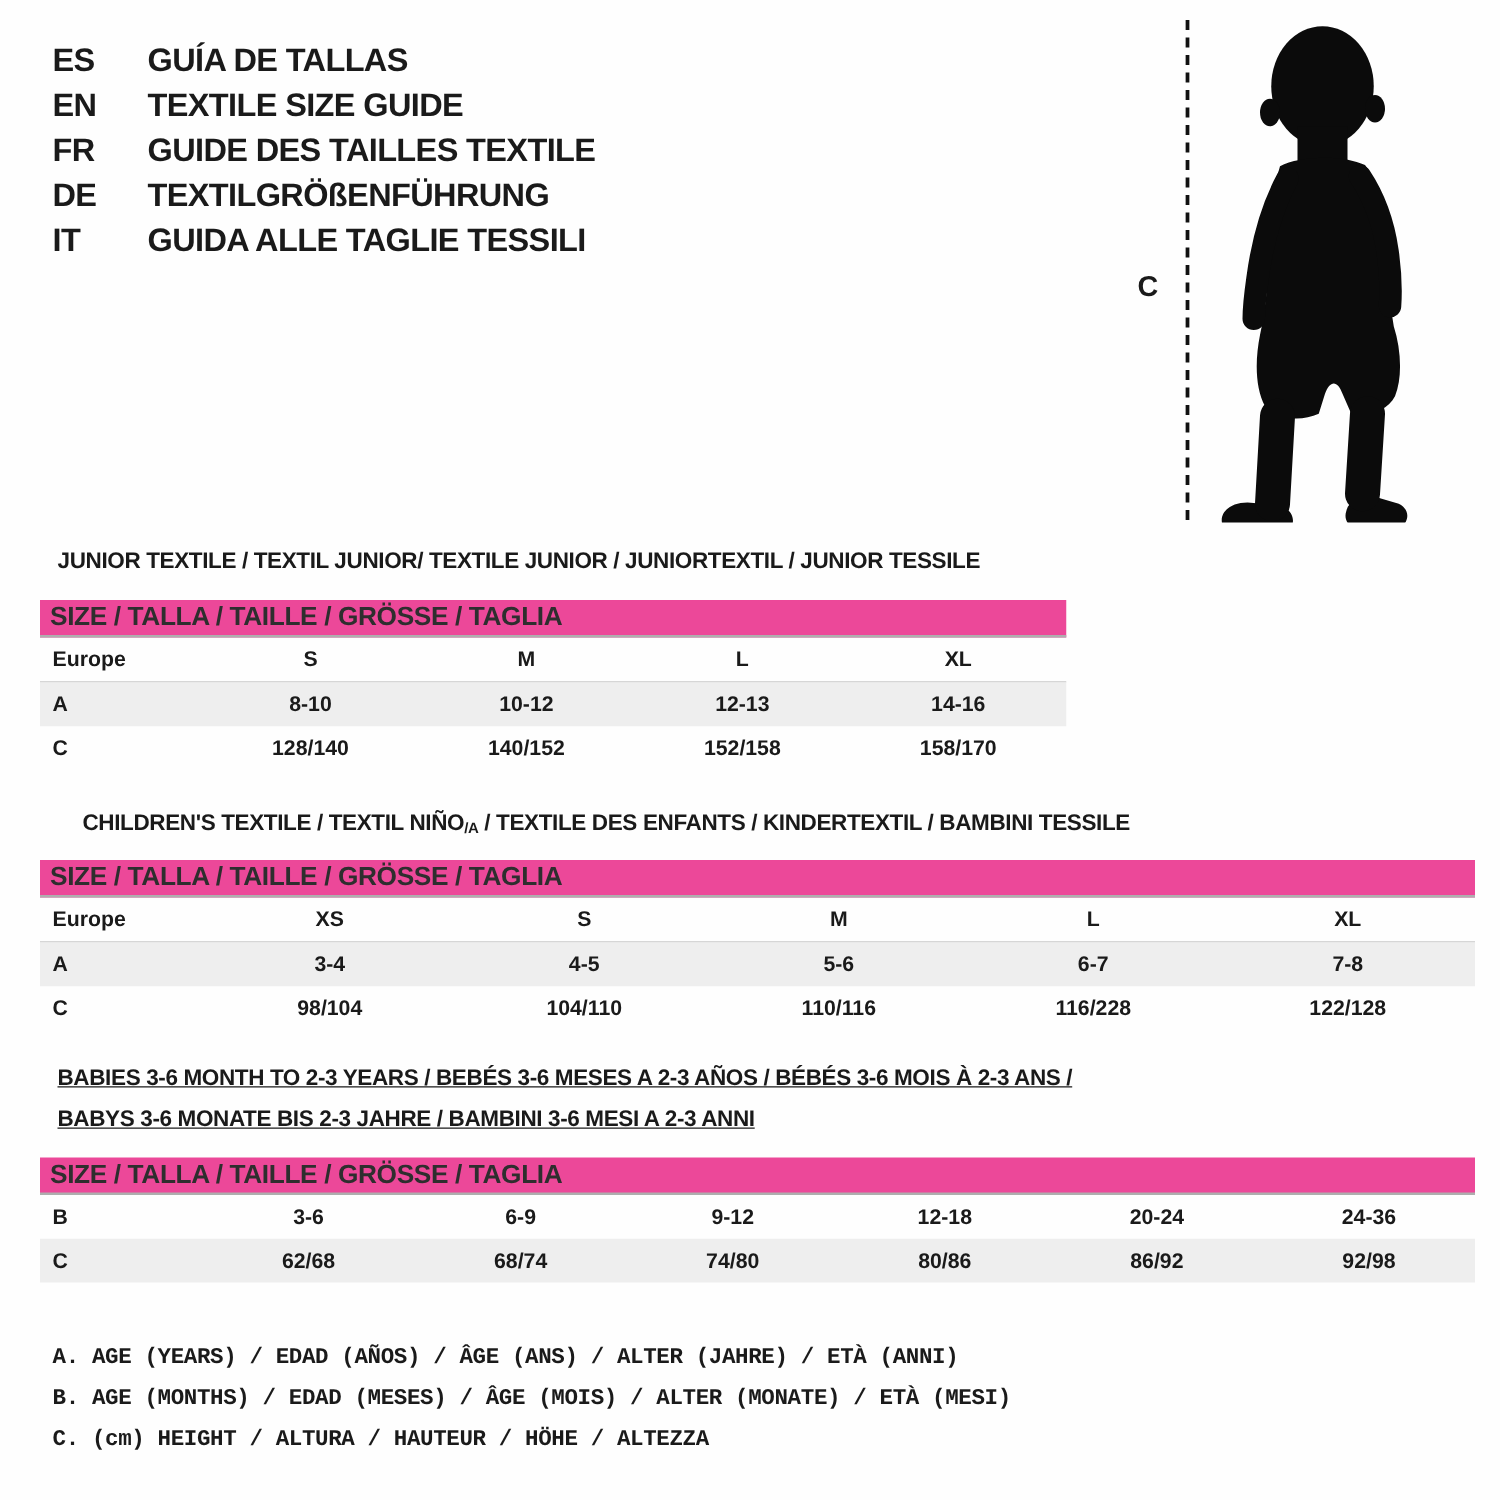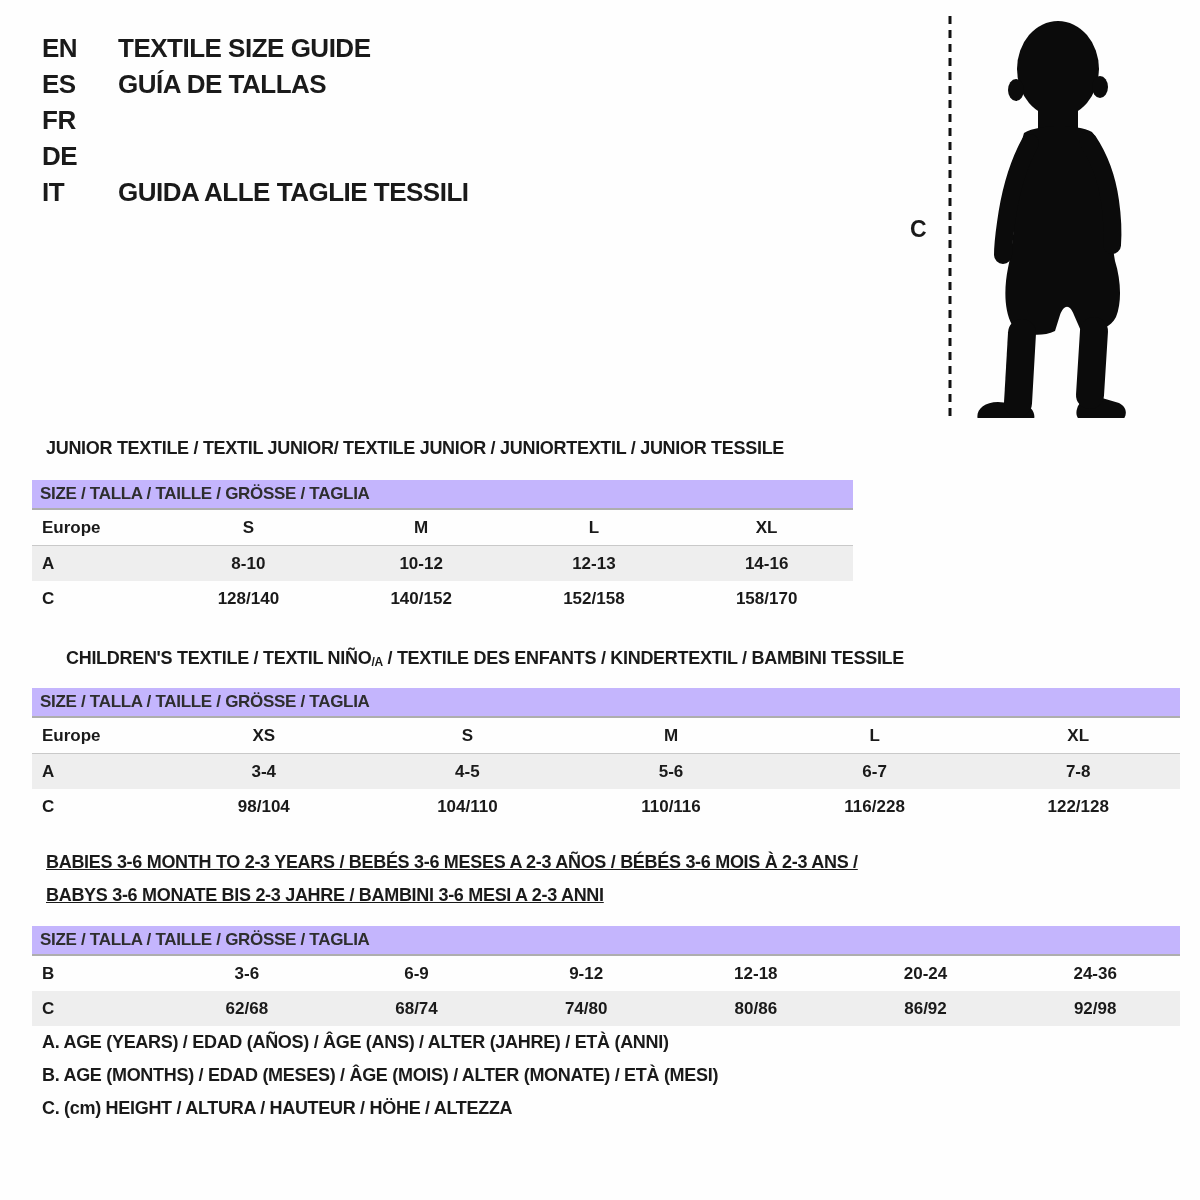--- a/index.html
+++ b/index.html
@@ -24,56 +24,58 @@
   .heading {
     position:absolute; left:46px; font-size:18px; font-weight:700;
     letter-spacing:-0.3px; white-space:nowrap;
   }
   .heading .sub-small { font-size:12px; vertical-align:-2px; }
   .two-line { line-height:33px; }
 
   
   .size-table { position:absolute; left:32px; }
   .size-bar {
-    height:28px; line-height:28px; background:#c4b5fd;
+    height:28px; line-height:28px; background:#ec4899;
     border-bottom:2px solid #aeaeae; padding-left:8px;
-    font-size:17px; font-weight:700; color:#2e2e2e; letter-spacing:-0.3px;
+    font-size:21px; font-weight:700; color:#2e2e2e; letter-spacing:-0.3px;
   }
   .trow { display:grid; height:35px; align-items:center; font-size:17px; font-weight:700; }
   .trow.head { border-bottom:1px solid #c9c9c9; }
   .trow.alt { background:#eeeeee; }
   .cols4 { grid-template-columns:130px repeat(4,1fr); }
   .cols5 { grid-template-columns:130px repeat(5,1fr); }
   .cols6 { grid-template-columns:130px repeat(6,1fr); }
   .cell { text-align:center; }
   .cell.label { text-align:left; padding-left:10px; }
 
   
-  .legend { position:absolute; left:42px; top:1026px; }
+  .legend { position:absolute; left:42px; top:1070px;font-family:Liberation Mono, monospace; }
   .legend-line { height:33px; line-height:33px; font-size:18px; font-weight:700; letter-spacing:-0.3px; white-space:nowrap; }
 </style>
 </head>
 <body>
 
 <div class="page">
 
   <div class="lang-block">
     <div class="lang-row">
+      <span class="lang-code">ES</span>
+      <span class="lang-title">GUÍA DE TALLAS</span>
+    </div>
+    <div class="lang-row">
       <span class="lang-code">EN</span>
       <span class="lang-title">TEXTILE SIZE GUIDE</span>
     </div>
     <div class="lang-row">
-      <span class="lang-code">ES</span>
-      <span class="lang-title">GUÍA DE TALLAS</span>
-    </div>
-    <div class="lang-row">
       <span class="lang-code">FR</span>
+      <span class="lang-title">GUIDE DES TAILLES TEXTILE</span>
     </div>
     <div class="lang-row">
       <span class="lang-code">DE</span>
+      <span class="lang-title">TEXTILGRÖßENFÜHRUNG</span>
     </div>
     <div class="lang-row">
       <span class="lang-code">IT</span>
       <span class="lang-title">GUIDA ALLE TAGLIE TESSILI</span>
     </div>
   </div>
 
   <div class="figure">
     <span class="c-label">C</span>
     <svg class="dash-line" width="4" height="402" viewBox="0 0 4 402">

